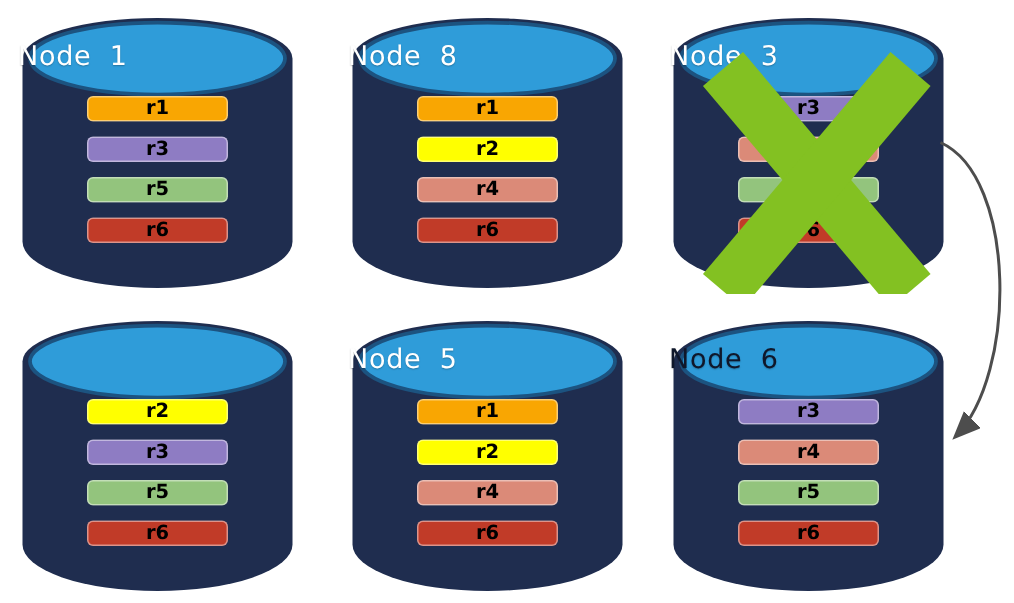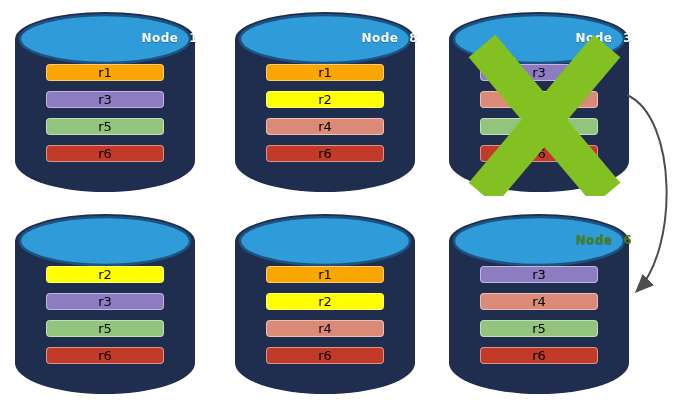--- a/index.html
+++ b/index.html
@@ -4,33 +4,33 @@
 <style>
   html,body{margin:0;padding:0;background:#ffffff;}
   .canvas{
     position:relative;width:676px;height:402px;background:#ffffff;
     font-family:"DejaVu Sans","Liberation Sans",sans-serif;overflow:hidden;
   }
   .node{position:absolute;width:186px;height:188px;}
   .node svg.cyl{position:absolute;left:0;top:0;}
   .node-title{
     position:absolute;left:0;top:17px;width:100%;height:26px;
-    text-align:right;color:#ffffff;font-weight:bold;font-size:12px;
+    text-align:left;color:#ffffff;font-weight:normal;font-size:18px;
     word-spacing:6px;letter-spacing:.5px;line-height:26px;
     text-shadow:0 1px 1px rgba(0,0,0,.25);
   }
   .bars{
     position:absolute;left:0;top:56px;width:100%;
     display:flex;flex-direction:column;align-items:center;gap:10px;
   }
   .bar{
-    width:118px;height:17px;border-radius:4px;box-sizing:border-box;
+    width:94px;height:17px;border-radius:4px;box-sizing:border-box;
     border:1px solid rgba(255,255,255,.45);
     display:flex;align-items:center;justify-content:center;
-    color:#000000;font-weight:normal;font-size:13px;line-height:15px;
+    color:#000000;font-weight:bold;font-size:13px;line-height:15px;
   }
   .x-overlay{position:absolute;left:0;top:0;pointer-events:none;}
   .arrow-overlay{position:absolute;left:0;top:0;pointer-events:none;}
 </style>
 </head>
 <body>
 
 <div class="canvas">
   <div id="nodes-layer">
       <div class="node" style="left: 12px; top: 8px;">
@@ -86,33 +86,34 @@
           <div class="bar" style="background: rgb(142, 124, 195); color: rgb(0, 0, 0);">r3</div>
           <div class="bar" style="background: rgb(147, 196, 125); color: rgb(0, 0, 0);">r5</div>
           <div class="bar" style="background: rgb(193, 59, 40); color: rgb(0, 0, 0);">r6</div>
         </div>
   </div>
       <div class="node" style="left: 232px; top: 210px;">
     <svg class="cyl" width="186" height="188" viewBox="0 0 186 188">
       <path class="cyl-body" d="M 3 31 A 90 27 0 0 1 183 31 L 183 153 A 90 31 0 0 1 3 153 Z" fill="#1F2D4F"></path>
       <ellipse class="cyl-top" cx="93" cy="31" rx="85" ry="24" stroke-width="2.5" fill="#2F9CD9" stroke="#1C5380"></ellipse>
     </svg>
+    <div class="node-title" style="color: rgb(255, 255, 255);">Node 5</div>
     <div class="bars">
           <div class="bar" style="background: rgb(249, 166, 2); color: rgb(0, 0, 0);">r1</div>
           <div class="bar" style="background: rgb(255, 255, 0); color: rgb(0, 0, 0);">r2</div>
           <div class="bar" style="background: rgb(219, 138, 120); color: rgb(0, 0, 0);">r4</div>
           <div class="bar" style="background: rgb(193, 59, 40); color: rgb(0, 0, 0);">r6</div>
         </div>
   </div>
       <div class="node" style="left: 446px; top: 210px;">
     <svg class="cyl" width="186" height="188" viewBox="0 0 186 188">
       <path class="cyl-body" d="M 3 31 A 90 27 0 0 1 183 31 L 183 153 A 90 31 0 0 1 3 153 Z" fill="#1F2D4F"></path>
       <ellipse class="cyl-top" cx="93" cy="31" rx="85" ry="24" stroke-width="2.5" fill="#2F9CD9" stroke="#1C5380"></ellipse>
     </svg>
-    <div class="node-title" style="color: #4d7c0f;">Node 6</div>
+    <div class="node-title" style="color: #0f172a;">Node 6</div>
     <div class="bars">
           <div class="bar" style="background: rgb(142, 124, 195); color: rgb(0, 0, 0);">r3</div>
           <div class="bar" style="background: rgb(219, 138, 120); color: rgb(0, 0, 0);">r4</div>
           <div class="bar" style="background: rgb(147, 196, 125); color: rgb(0, 0, 0);">r5</div>
           <div class="bar" style="background: rgb(193, 59, 40); color: rgb(0, 0, 0);">r6</div>
         </div>
   </div>
     </div>
 
   <svg class="arrow-overlay" width="676" height="402" viewBox="0 0 676 402">

